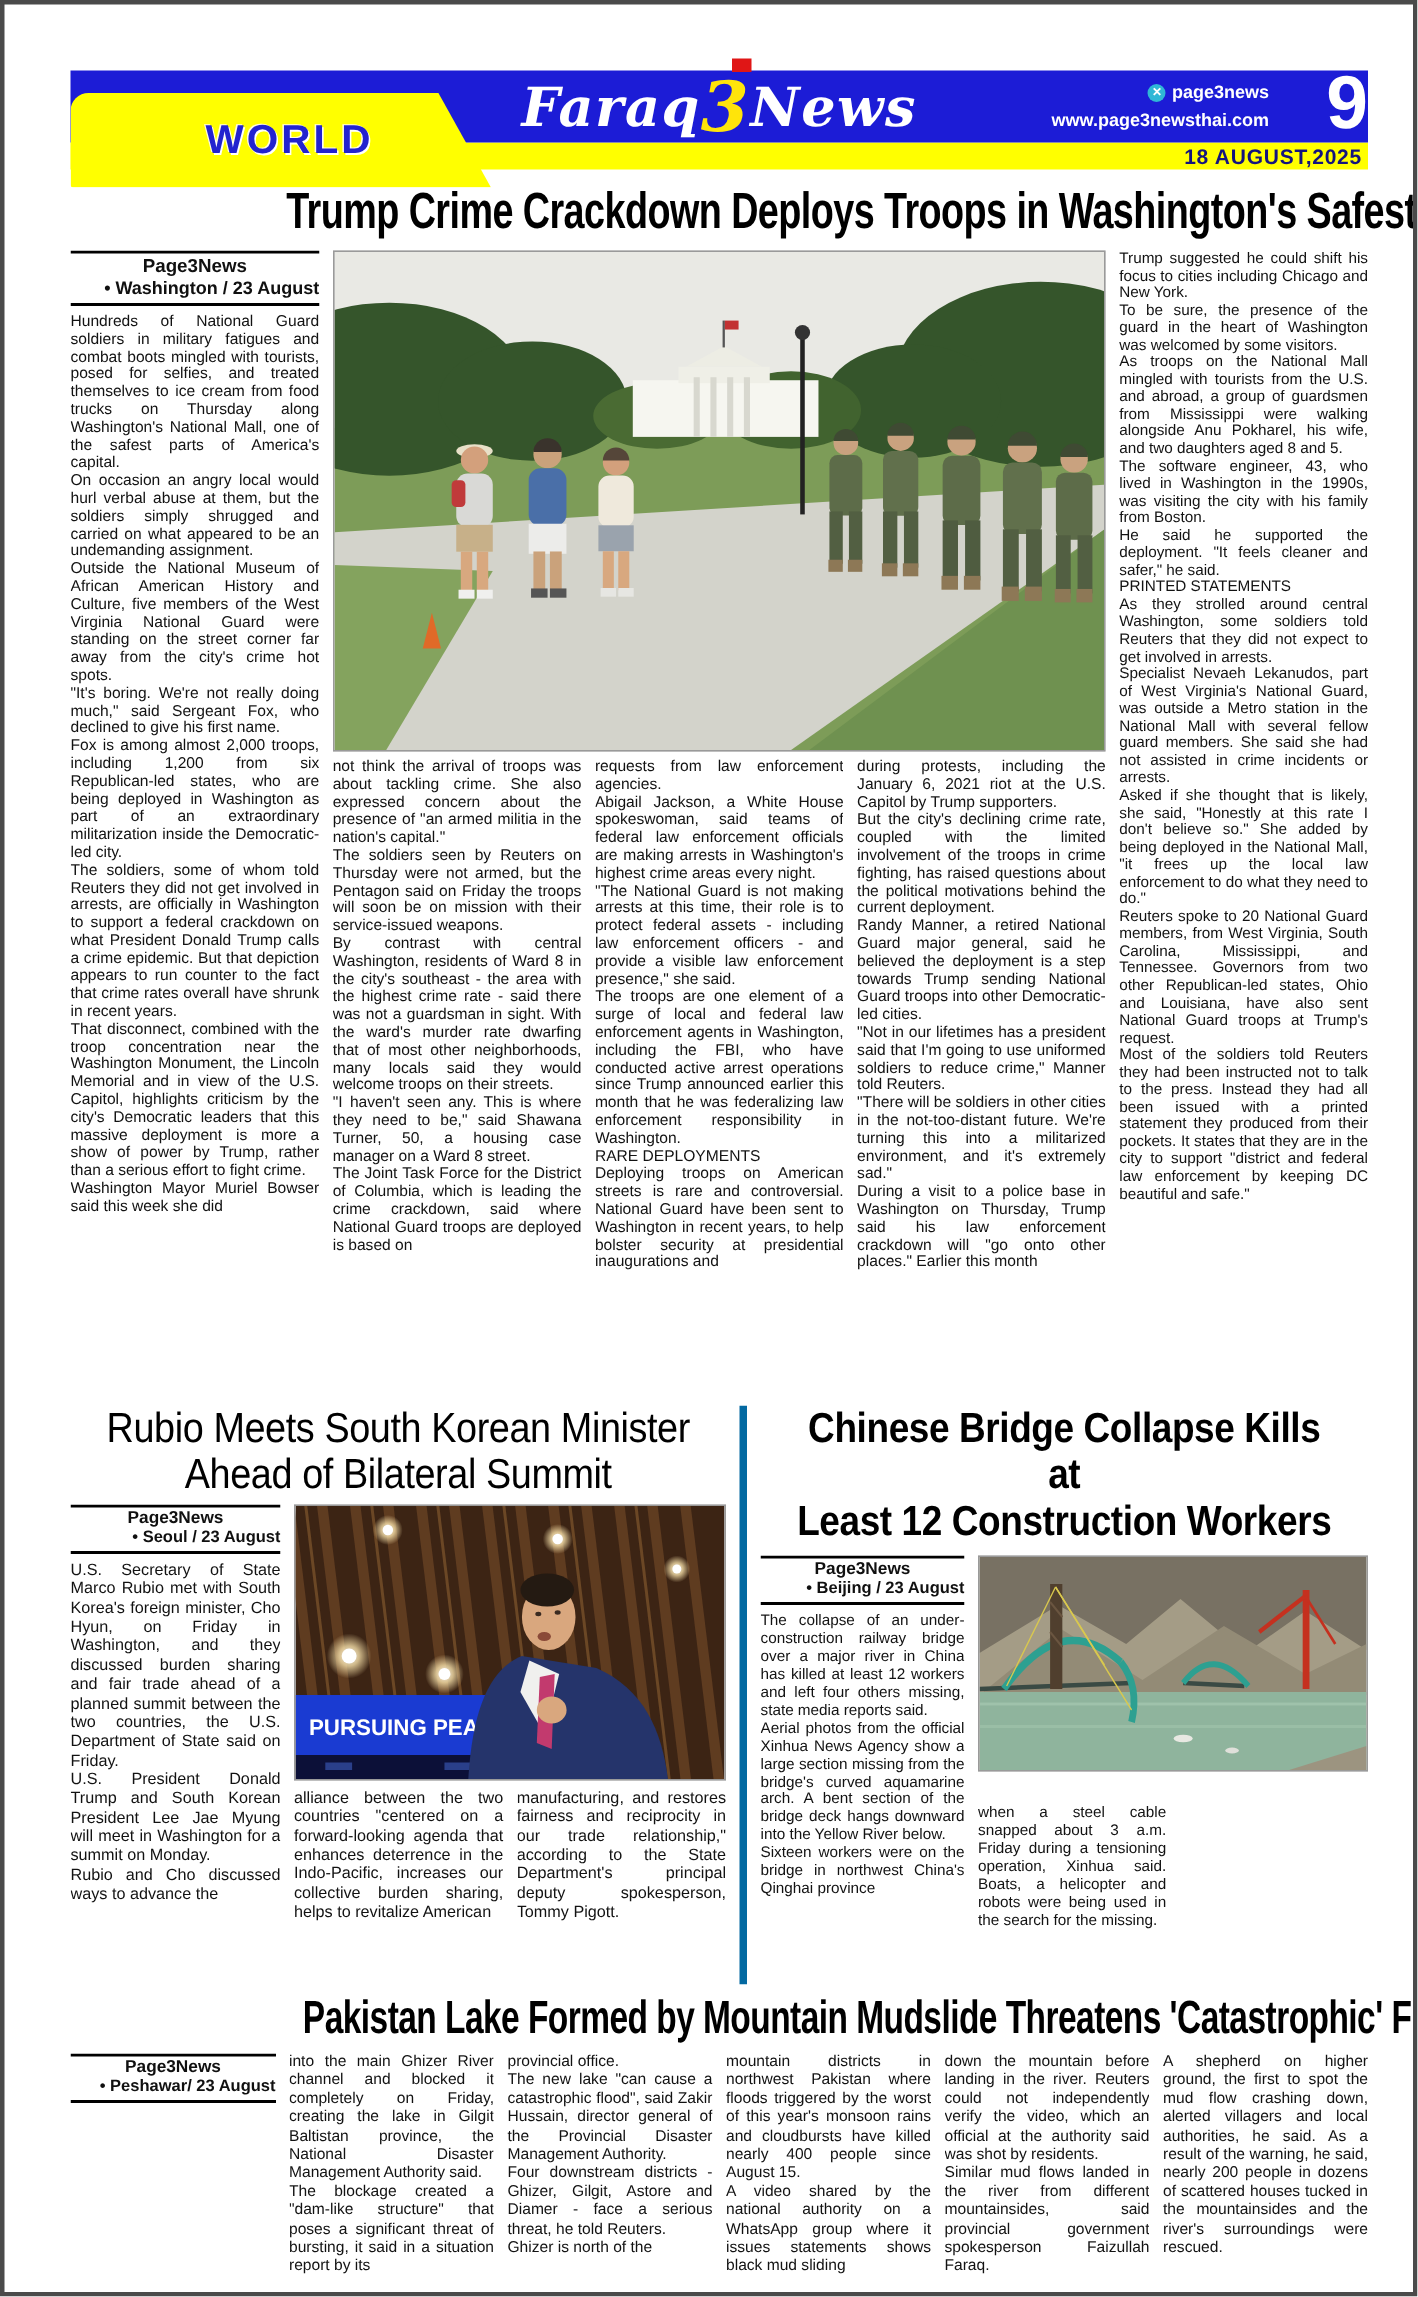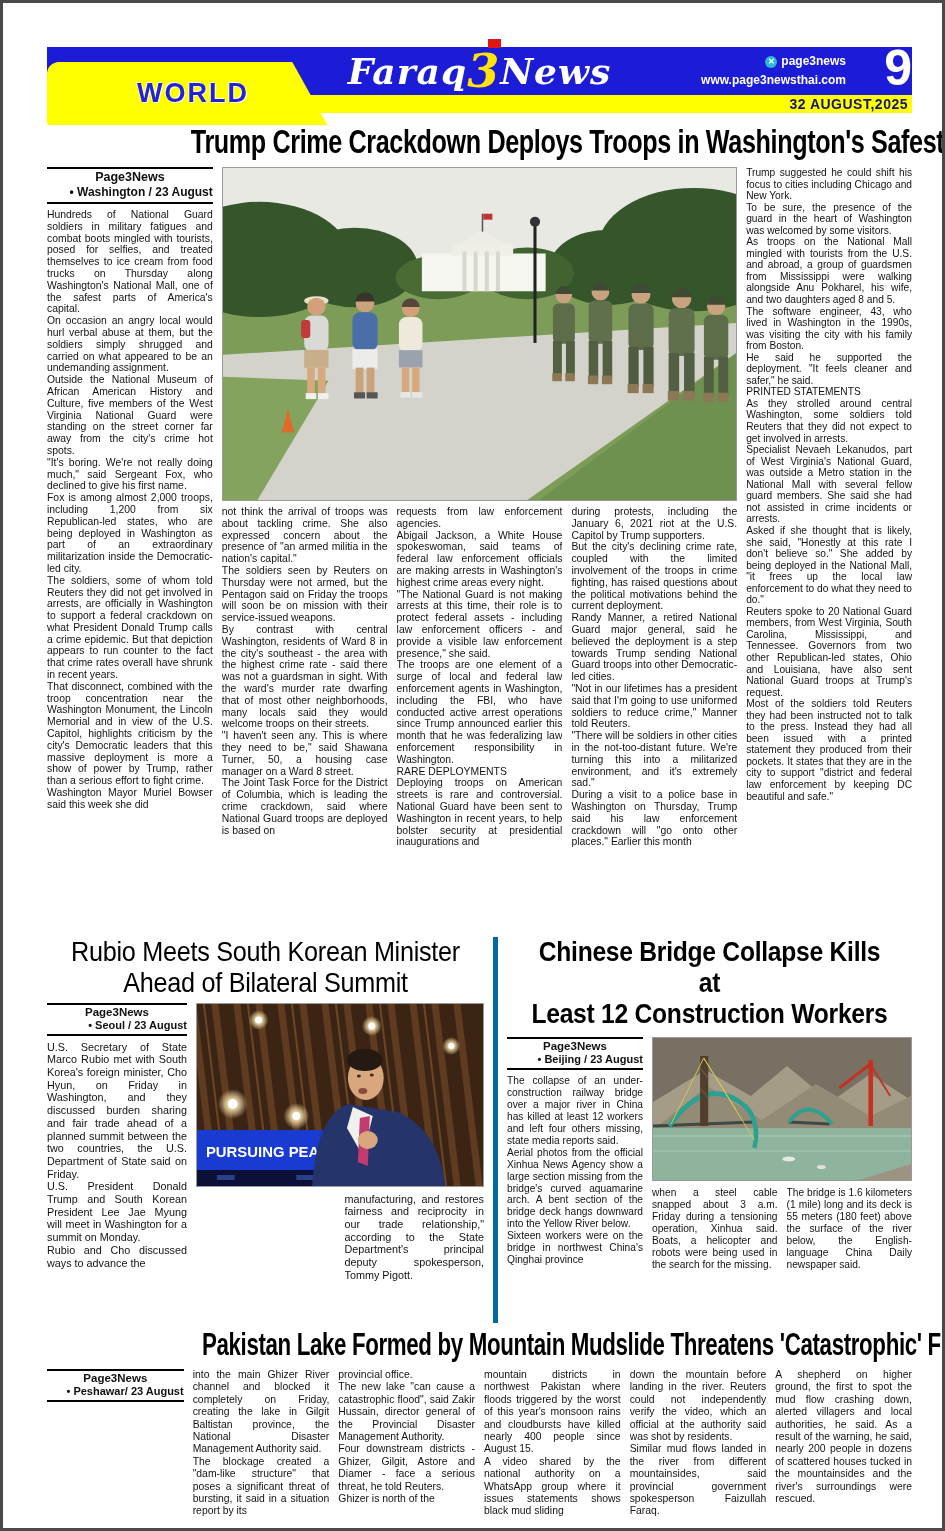--- a/index.html
+++ b/index.html
@@ -112,21 +112,21 @@
 
   .bridge-grid {
     display:grid; grid-template-columns:136px 1fr 1fr; column-gap:9px;
     grid-template-rows:144px 1fr; height:280px; margin-top:8px;
     grid-template-areas:"c1 ph ph" "c1 t2 t3";
   }
   .br-c1 { grid-area:c1; overflow:hidden; }
   .br-ph { grid-area:ph; }
   .br-t2 { grid-area:t2; } .br-t3 { grid-area:t3; }
   .bridge-block .bt { font-size:10.2px; line-height:11.9px; }
-  .br-t2,.br-t3 { padding-top:6px; overflow:hidden; }
+  .br-t2,.br-t3 { padding-top:22px; overflow:hidden; }
 
   
   .pak-grid {
     display:grid; grid-template-columns:repeat(6,1fr); column-gap:9px;
     height:188px; margin-top:6px;
   }
   .pak-grid > div { overflow:hidden; }
   .pak-grid .bt { font-size:10.4px; line-height:12.4px; }
 </style>
 </head>
@@ -137,21 +137,21 @@
 
     <div class="masthead">
       <div class="m-blue">
         <div class="logo"><span>Faraq</span><span class="l3-wrap"><span class="flag"></span><span class="l3">3</span></span><span>News</span></div>
         <div class="m-right">
           <div><span class="cyan-icon">✕</span><span>page3news</span></div>
           <div>www.page3newsthai.com</div>
         </div>
         <div class="m-pagenum">9</div>
       </div>
-      <div class="m-datestrip"><span class="m-date">32 AUGUST,2025</span></div>
+      <div class="m-datestrip"><span class="m-date">18 AUGUST,2025</span></div>
       <div class="world-tab">
           <span>WORLD</span>
         </div>
     </div>
 
     <div class="headline-row">
       <span class="cond h-trump">Trump Crime Crackdown Deploys Troops in Washington's Safest Sites</span>
     </div>
 
     <div class="article-trump">
@@ -393,20 +393,23 @@
                 <polygon points="164,114 174,112 172,162 162,158" fill="#c23a6e"></polygon>
                 <ellipse cx="172" cy="136" rx="10" ry="9" fill="#d9a77e"></ellipse>
                 <ellipse cx="170" cy="74" rx="18" ry="22" fill="#d9a77e"></ellipse>
                 <ellipse cx="169" cy="56" rx="18" ry="11" fill="#241a12"></ellipse>
                 <ellipse cx="163" cy="72" rx="2" ry="1.5" fill="#3a2a20"></ellipse>
                 <ellipse cx="176" cy="71" rx="2" ry="1.5" fill="#3a2a20"></ellipse>
                 <ellipse cx="167" cy="87" rx="4.5" ry="3" fill="#8a4a38"></ellipse>
               </g>
             </svg>
           </div>
+          <div class="ru-t2">
+            <div class="bt">alliance between the two countries "centered on a forward-looking agenda that enhances deterrence in the Indo-Pacific, increases our collective burden sharing, helps to revitalize American</div>
+          </div>
           <div class="ru-t3">
             <div class="bt">manufacturing, and restores fairness and reciprocity in our trade relationship," according to the State Department's principal deputy spokesperson, Tommy Pigott.</div>
           </div>
         </div>
       </div>
 
       <div class="bridge-block">
         <div class="h-multi h-bridge">Chinese Bridge Collapse Kills at
 Least 12 Construction Workers</div>
         <div class="bridge-grid">
@@ -444,23 +447,20 @@
               <line x1="240" y1="26" x2="206" y2="50" stroke="#c5301f" stroke-width="3"></line>
               <line x1="240" y1="26" x2="262" y2="58" stroke="#c5301f" stroke-width="2"></line>
               <ellipse cx="150" cy="121" rx="7" ry="2.5" fill="#e8e8e2"></ellipse>
               <ellipse cx="186" cy="129" rx="5" ry="2" fill="#dfe0da"></ellipse>
               <polygon points="285,126 285,142 228,142" fill="#9c9480"></polygon>
             </svg>
           </div>
           <div class="br-t2">
             <div class="bt">when a steel cable snapped about 3 a.m. Friday during a tensioning operation, Xinhua said. Boats, a helicopter and robots were being used in the search for the missing.</div>
           </div>
-          <div class="br-t3">
-            <div class="bt">The bridge is 1.6 kilometers (1 mile) long and its deck is 55 meters (180 feet) above the surface of the river below, the English-language China Daily newspaper said.</div>
-          </div>
         </div>
       </div>
     </div>
 
     <div>
       <div class="headline-row">
         <span class="cond h-pak">Pakistan Lake Formed by Mountain Mudslide Threatens 'Catastrophic' Floods</span>
       </div>
       <div class="pak-grid">
         <div>

